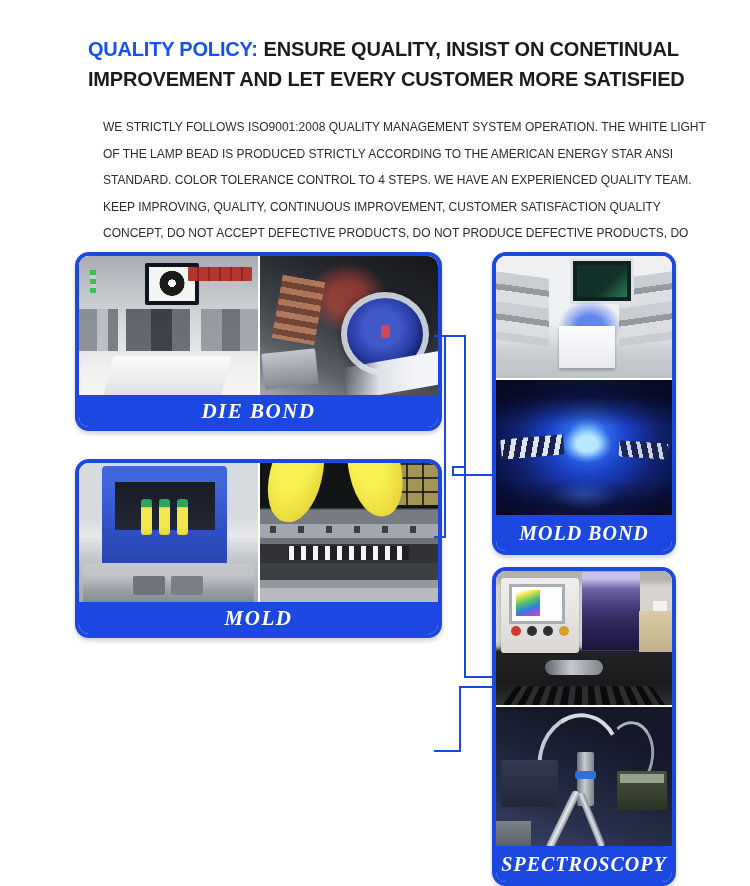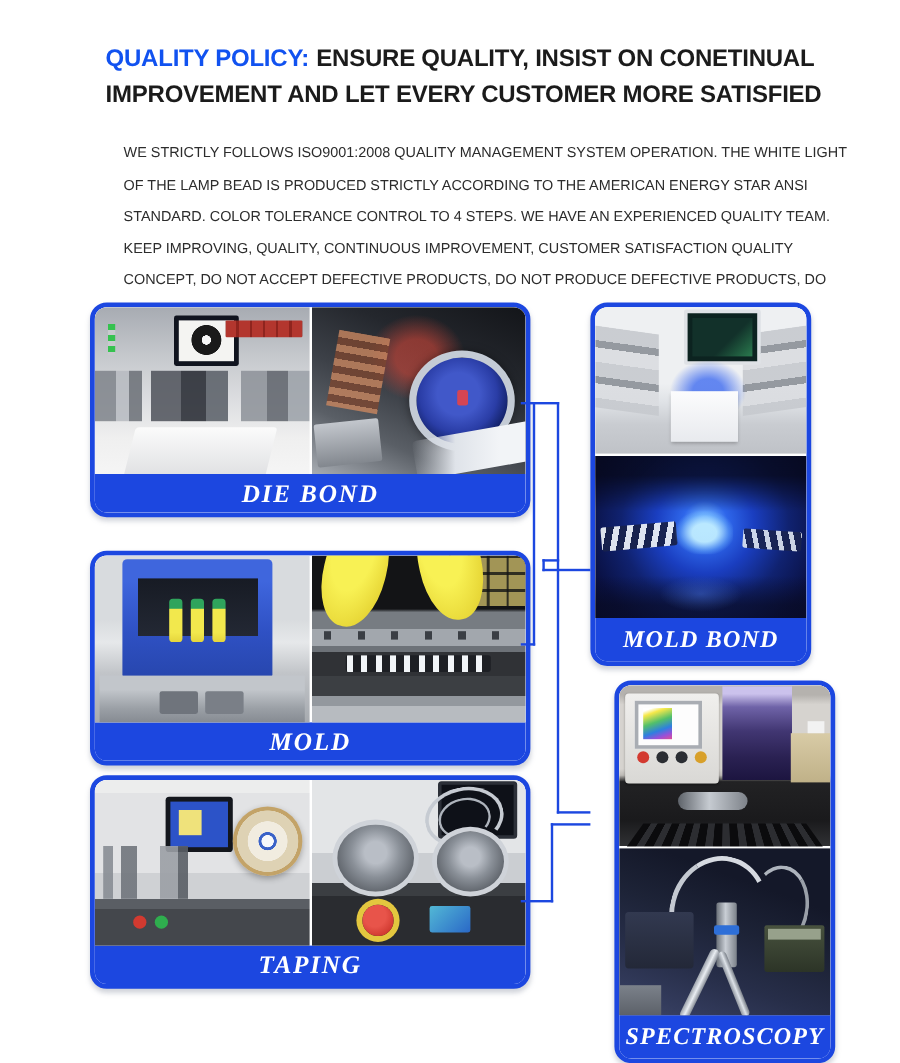--- a/index.html
+++ b/index.html
@@ -35,21 +35,21 @@
     height:32px;flex:0 0 32px;background:var(--blue);color:#fff;
     display:flex;align-items:center;justify-content:center;
     font-family:"Liberation Serif","DejaVu Serif",serif;font-weight:700;
     font-size:21px;letter-spacing:1.5px;
   }
   .v-card .label{height:36px;flex:0 0 36px;font-size:20px;letter-spacing:1px;}
   #card-die-bond{left:75px;top:252px;width:359px;height:171px;}
   #card-mold{left:75px;top:447px;width:359px;height:171px;margin-top:12px;}
   #card-taping{left:75px;top:646px;width:359px;height:170px;}
   #card-wire-bond{left:492px;top:252px;width:176px;height:295px;}
-  #card-spectroscopy{left:512px;top:567px;width:176px;height:311px;text-align:center;}
+  #card-spectroscopy{left:492px;top:567px;width:176px;height:311px;text-align:center;}
   .photo{position:relative;flex:1;overflow:hidden;min-height:0;}
   .photo *{position:absolute;}
   
   .cn{position:absolute;background:var(--blue);}
   .c1{left:434px;top:335px;width:32px;height:2px;}
   .c2{left:444px;top:335px;width:2px;height:203px;}
   .c3{left:434px;top:536px;width:12px;height:2px;}
   .c4{left:464px;top:335px;width:2px;height:343px;}
   .c5{left:452px;top:466px;width:14px;height:2px;}
   .c6{left:452px;top:466px;width:2px;height:10px;}
@@ -247,41 +247,20 @@
         <div class="grid"></div>
         <span class="glove g1"></span>
         <span class="glove g2"></span>
         <div class="bolts"></div>
         <div class="leds"></div>
       </div>
     </div>
     <div class="label">MOLD</div>
   </div>
 
-  <div class="card h-card" id="card-taping">
-    <div class="photos">
-      <div class="photo p-t1">
-        <div class="monitor">
-            <div class="mscreen"></div>
-          </div>
-        <div class="reel"></div>
-        <div class="mach"></div>
-        <div class="btn-r"></div>
-      </div>
-      <div class="photo p-t2">
-        <div class="monitor"></div>
-        <div class="coil"></div>
-        <div class="bowl b1"></div>
-        <div class="bowl b2"></div>
-        <div class="estop"></div>
-        <div class="smallscreen"></div>
-      </div>
-    </div>
-    <div class="label">TAPING</div>
-  </div>
 
   <div class="card v-card" id="card-wire-bond">
     <div class="photos">
       <div class="photo p-w1" style="flex:0.9;">
         <div class="rowL"></div>
         <div class="rowR"></div>
         <div class="mon"></div>
         <div class="glow"></div>
         <div class="box"></div>
       </div>

